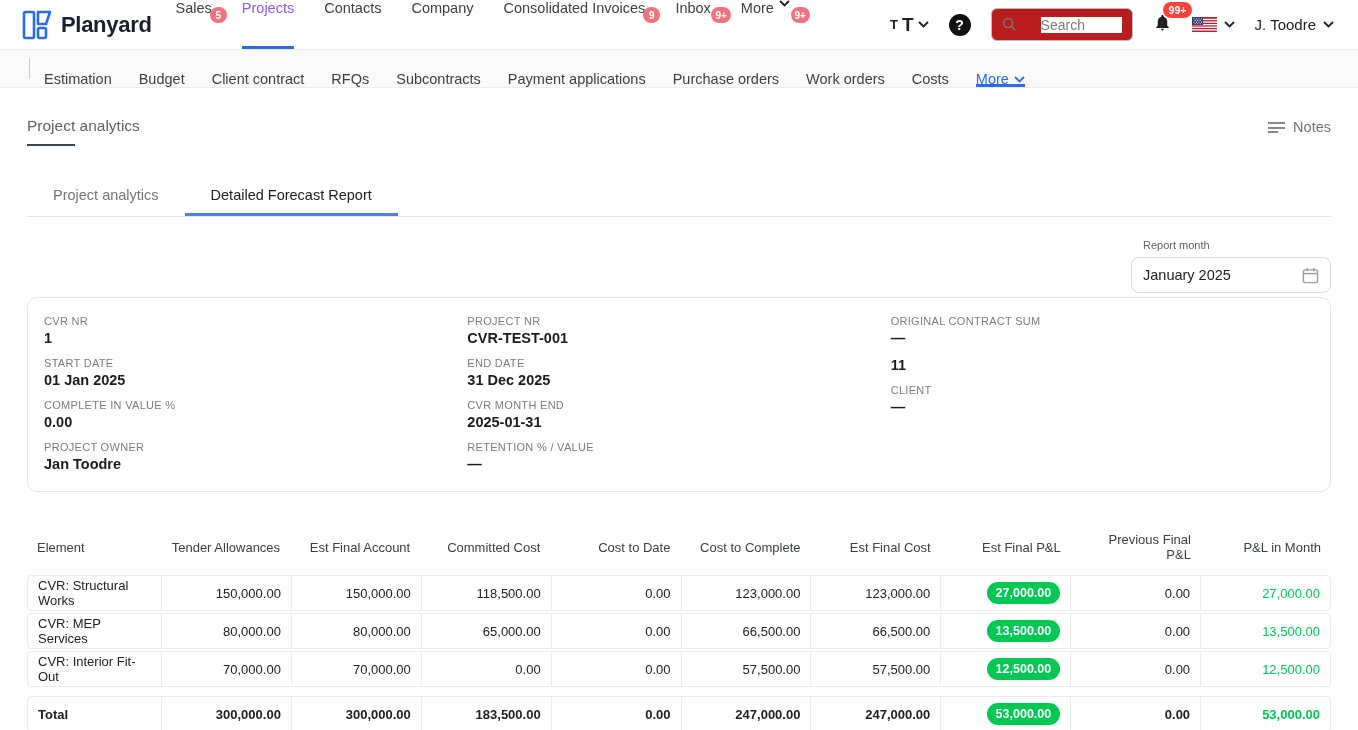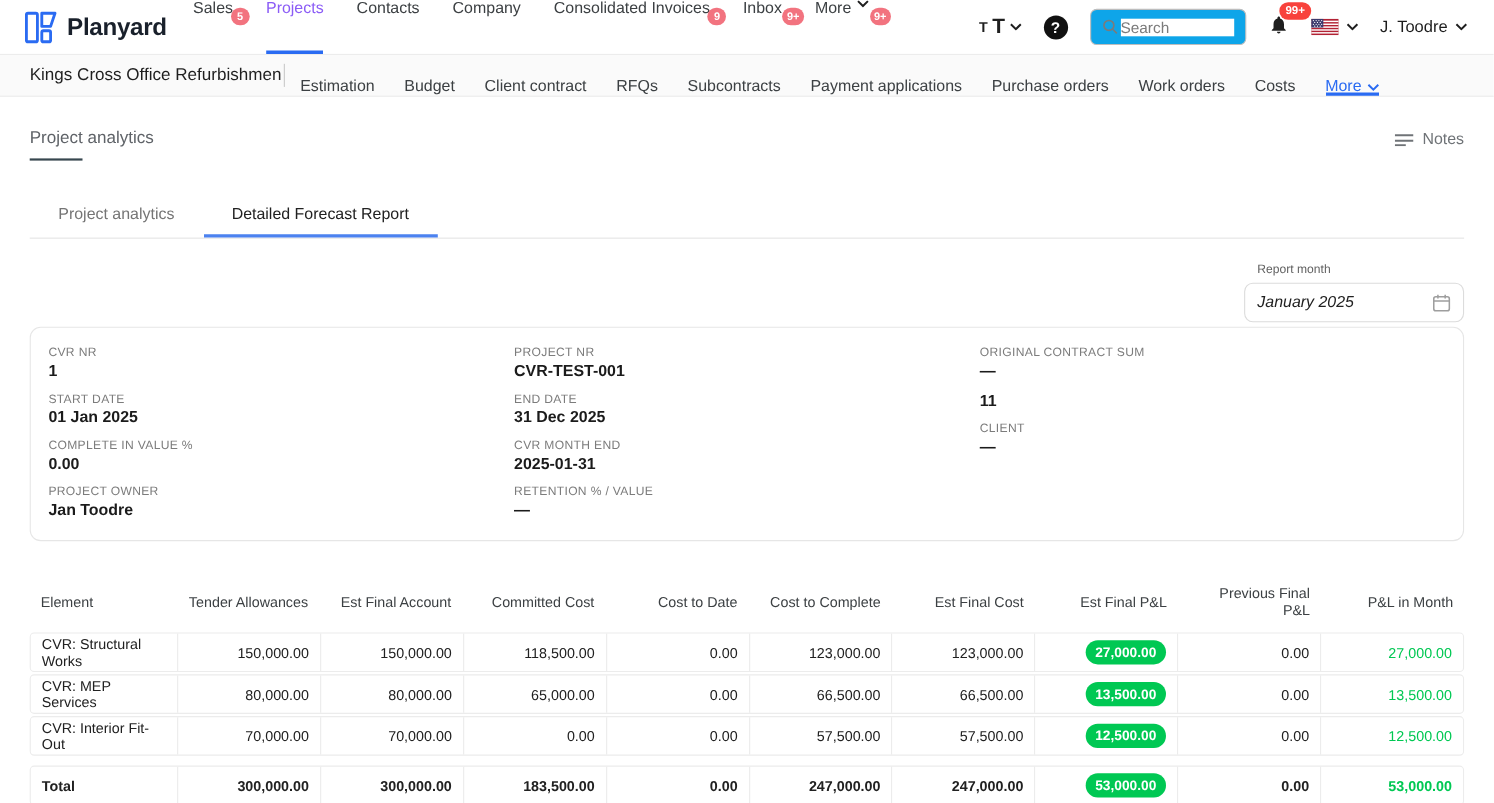--- a/index.html
+++ b/index.html
@@ -12,21 +12,21 @@
   .topnav { display:flex; align-items:stretch; gap:30px; }
   .topnav-item { position:relative; display:flex; align-items:flex-start; font-size:14.5px; color:#3c4043; cursor:pointer; }
   .topnav-item.active { color:#8b5cf6; box-shadow:inset 0 -3px 0 #2a6bf2; }
   .badge { position:absolute; top:7px; right:-15px; min-width:17px; height:16px; padding:0 4px; background:#f2737f; color:#fff; font-size:10px; font-weight:700; border-radius:9px; display:flex; align-items:center; justify-content:center; }
   .badge.wide { right:-20px; }
   .chev { display:inline-block; margin-left:5px; }
   .topbar-right { margin-left:auto; display:flex; align-items:center; gap:20px; }
   .ttsize { display:flex; align-items:center; gap:4px; font-weight:800; color:#1f1f1f; cursor:pointer; }
   .ttsize .t-small { font-size:13px; } .ttsize .t-big { font-size:19px; }
   .help-circle { width:22px; height:22px; border-radius:50%; background:#111; color:#fff; font-size:14px; font-weight:700; display:flex; align-items:center; justify-content:center; cursor:pointer; }
-  .searchbox { display:flex; align-items:center; gap:2px; width:142px; height:33px; border:1px solid #bdbdbd; border-radius:6px; padding:0 10px; background:#0ea5e9; }
+  .searchbox { display:flex; align-items:center; gap:24px; width:142px; height:33px; border:1px solid #bdbdbd; border-radius:6px; padding:0 10px; background:#b91c1c; }
   .searchbox input { border:none; outline:none; width:100%; font-size:14px; color:#212121; font-family:"Liberation Sans",sans-serif; }
   .searchbox input::placeholder { color:#7b7b7b; }
   .bell-wrap { position:relative; cursor:pointer; }
   .bell-badge { position:absolute; top:-10px; left:10px; background:#f8423c; color:#fff; font-size:10.5px; font-weight:700; padding:2px 6px; border-radius:10px; }
   .flag-wrap, .user-wrap { display:flex; align-items:center; gap:7px; cursor:pointer; }
   .user-wrap { font-size:15px; color:#1c1c1c; }
 
   
   .projectbar { height:38px; display:flex; align-items:stretch; padding:0 27px; background:#fafafa; border-bottom:1px solid #ececec; }
   .project-name { display:flex; align-items:center; font-size:15.5px; color:#1f1f1f; max-width:232px; white-space:nowrap; overflow:hidden; }
@@ -41,21 +41,21 @@
   .page-title { font-size:15.5px; color:#5f6368; }
   .title-underline { width:48px; height:2px; background:#37474f; margin-top:9px; }
   .notes-btn { display:flex; align-items:center; gap:8px; color:#6f7377; font-size:14.5px; cursor:pointer; margin-top:2px; }
 
   .tabs { display:flex; margin-top:27px; border-bottom:1px solid #e4e4e4; padding-left:0; }
   .tab { padding:0 26px; height:43px; display:flex; align-items:center; font-size:14.5px; color:#757575; cursor:pointer; }
   .tab.active { color:#212121; font-weight:500; box-shadow:inset 0 -3px 0 #4c82f0; }
 
   .report-month { width:200px; margin:22px 0 0 auto; }
   .report-month-label { font-size:11px; color:#616161; margin-bottom:6px;padding-left:12px; }
-  .report-month-input { height:36px; border:1px solid #dcdcdc; border-radius:8px; background:#fff; display:flex; align-items:center; justify-content:space-between; padding:0 11px; font-size:14.5px; color:#212121; cursor:pointer;font-style:italic; }
+  .report-month-input { height:36px; border:1px solid #dcdcdc; border-radius:8px; background:#fff; display:flex; align-items:center; justify-content:space-between; padding:0 11px; font-size:14.5px; color:#212121; cursor:pointer; }
 
   
   .summary-card { margin-top:4px; border:1px solid #e6e6e6; border-radius:10px; background:#fff; padding:17px 16px 8px 16px; display:grid; grid-template-columns:1fr 1fr 1fr; }
   .field { margin-bottom:11px; }
   .field-label { font-size:11px; color:#7c7c7c; letter-spacing:.3px; margin-bottom:3px; }
   .field-value { font-size:14.5px; font-weight:700; color:#1b1b1b; }
 
   
   .fctable { margin-top:36px; }
   .trow { display:grid; grid-template-columns:133px repeat(9, 1fr); align-items:center; }
@@ -190,21 +190,20 @@
       <span class="icon">
         <svg width="11" height="7" viewBox="0 0 11 7" fill="none" stroke="#1f1f1f" stroke-width="1.8">
             <polyline points="1,1 5.5,5.5 10,1"></polyline>
           </svg>
       </span>
     </div>
   </div>
 </header>
 
 <nav class="projectbar">
-  <div class="project-name">Kings Cross Office Refurbishmen</div>
   <div class="pb-divider"></div>
   <div class="projectnav">
     <div class="projectnav-item">Estimation</div>
     <div class="projectnav-item">Budget</div>
     <div class="projectnav-item">Client contract</div>
     <div class="projectnav-item">RFQs</div>
     <div class="projectnav-item">Subcontracts</div>
     <div class="projectnav-item">Payment applications</div>
     <div class="projectnav-item">Purchase orders</div>
     <div class="projectnav-item">Work orders</div>

